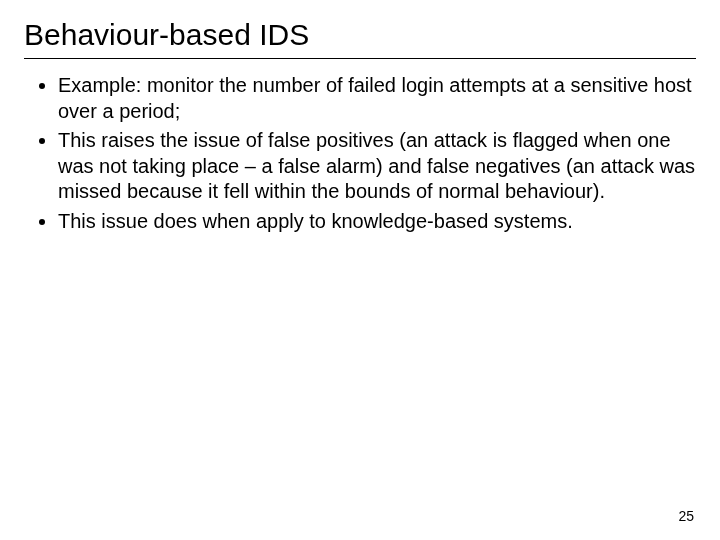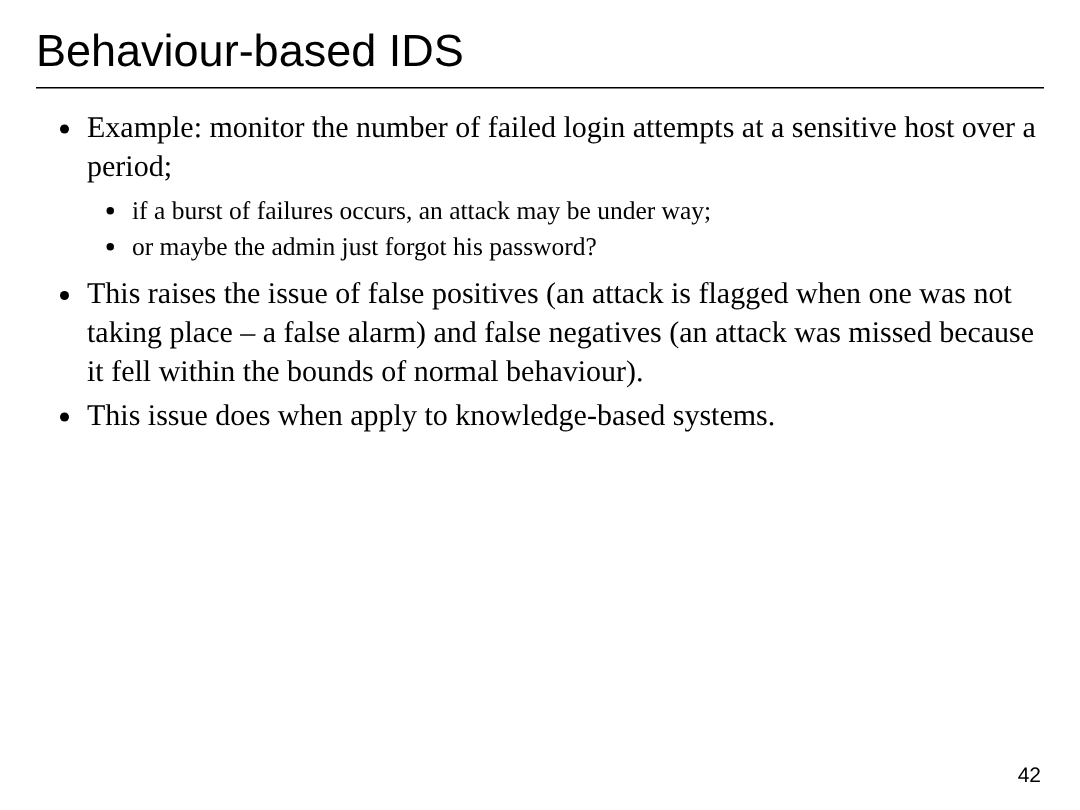--- a/index.html
+++ b/index.html
@@ -27,21 +27,20 @@
   }
   .rule {
     border: none;
     border-top: 1.5px solid #000;
     margin: 0 0 14px 0;
   }
   ul.top {
     margin: 0;
     padding-left: 34px;
     list-style: disc;
-    font-family: Liberation Serif, serif;
   }
   ul.top > li {
     font-size: 20px;
     line-height: 1.28;
     margin-bottom: 4px;
   }
   ul.sub {
     margin: 6px 0 8px 0;
     padding-left: 30px;
     list-style: disc;
@@ -60,22 +59,18 @@
 </style>
 </head>
 <body>
 
 <div class="slide">
   <h1 class="title">Behaviour-based IDS</h1>
   <hr class="rule">
   <ul class="top">
     <li>
       <span>Example: monitor the number of failed login attempts at a sensitive host over a period;</span>
-      <ul class="sub">
-        <li>if a burst of failures occurs, an attack may be under way;</li>
-        <li>or maybe the admin just forgot his password?</li>
-      </ul>
     </li>
     <li>This raises the issue of false positives (an attack is flagged when one was not taking place – a false alarm) and false negatives (an attack was missed because it fell within the bounds of normal behaviour).</li>
     <li>This issue does when apply to knowledge-based systems.</li>
   </ul>
-  <div class="pagenum">42</div>
+  <div class="pagenum">25</div>
 </div>
 
 </body></html>

